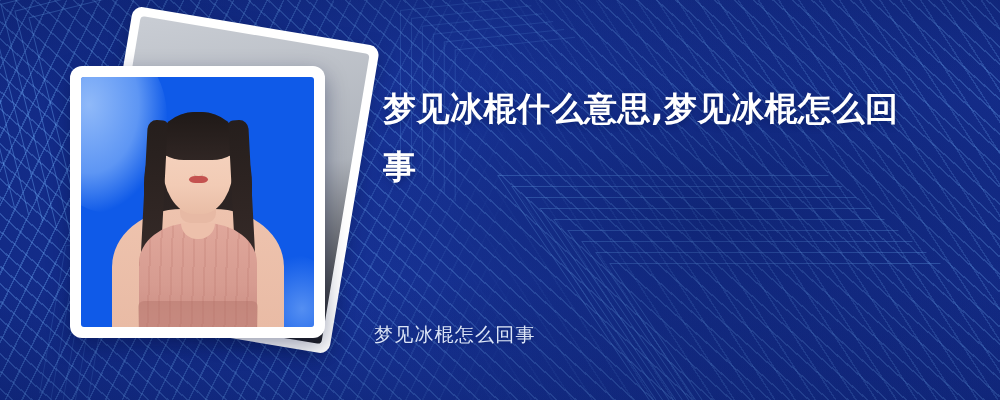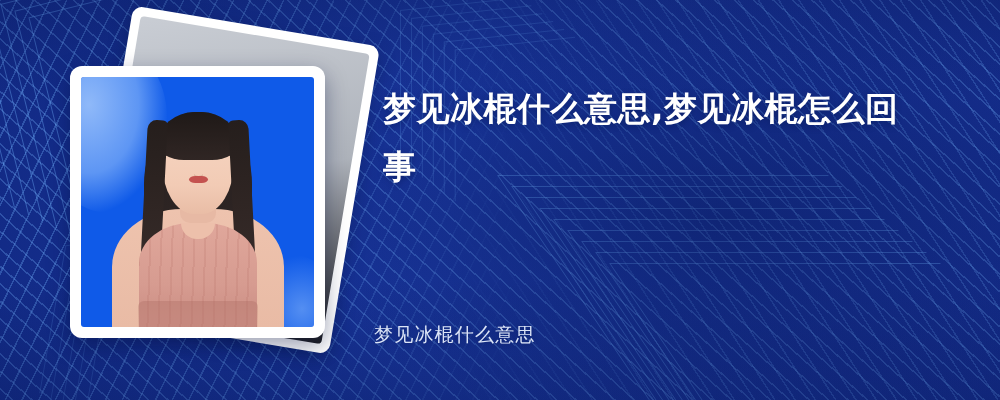--- a/index.html
+++ b/index.html
@@ -384,16 +384,16 @@
           <div class="prt-collar"></div>
         </div>
       </div>
     </div>
   </div>
 
   <div class="text-col">
     <h1 class="title">梦见冰棍什么意思,梦见冰棍怎么回事</h1>
 
 
-    <div class="role">梦见冰棍什么意思</div>
+    <div class="role">梦见冰棍怎么回事</div>
   </div>
 
 </div>
 
 </body></html>

